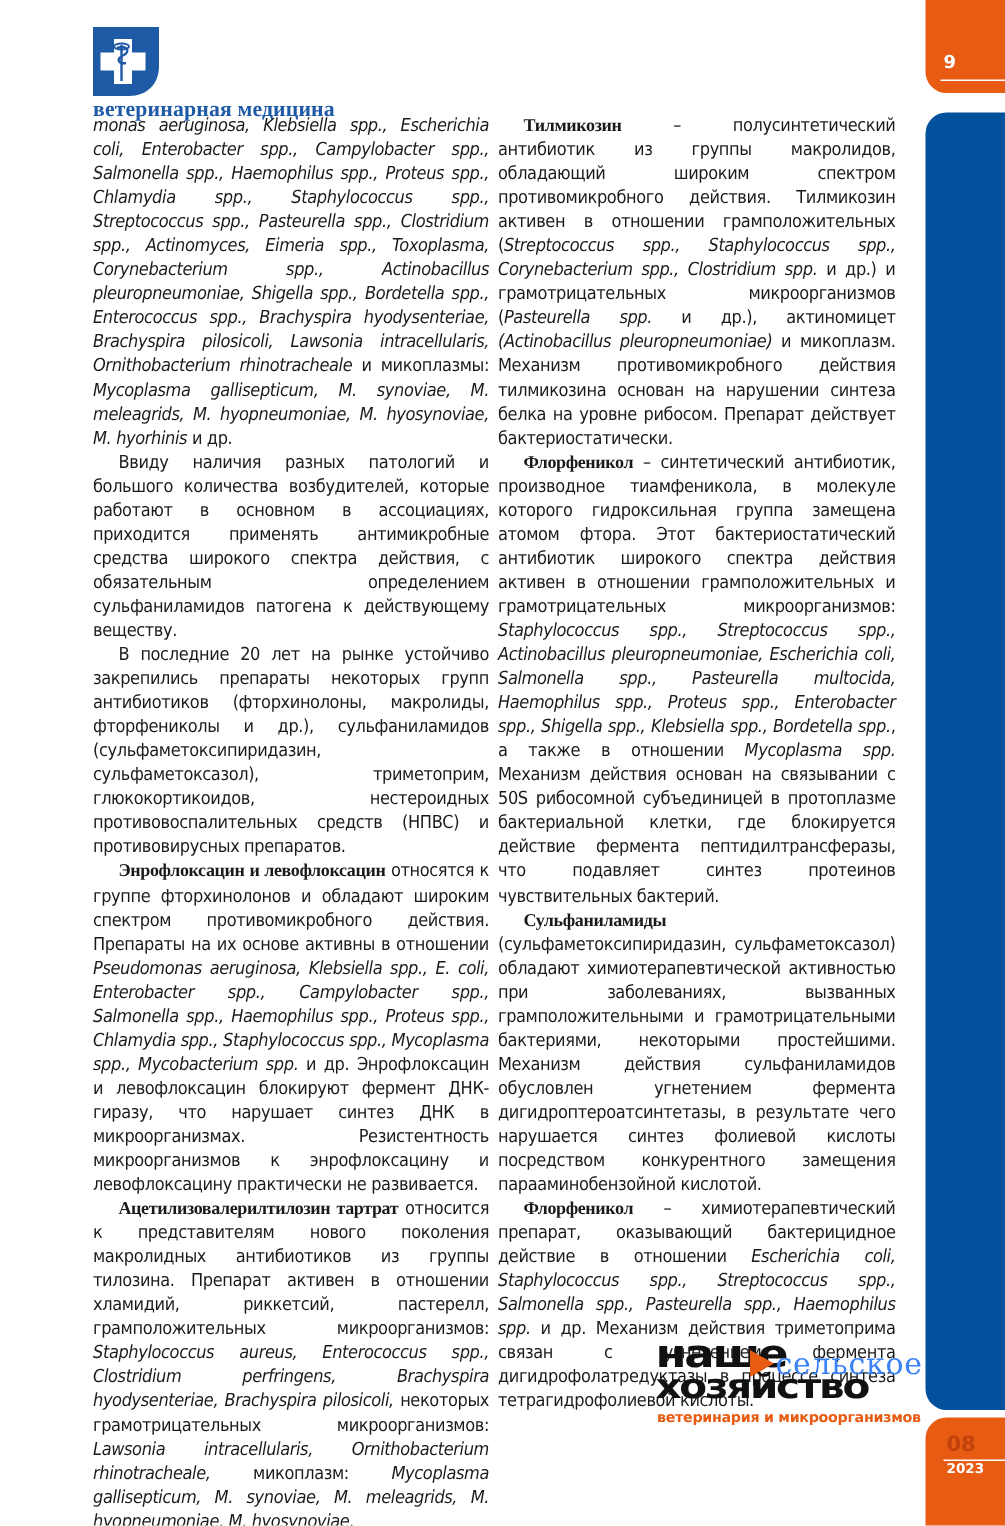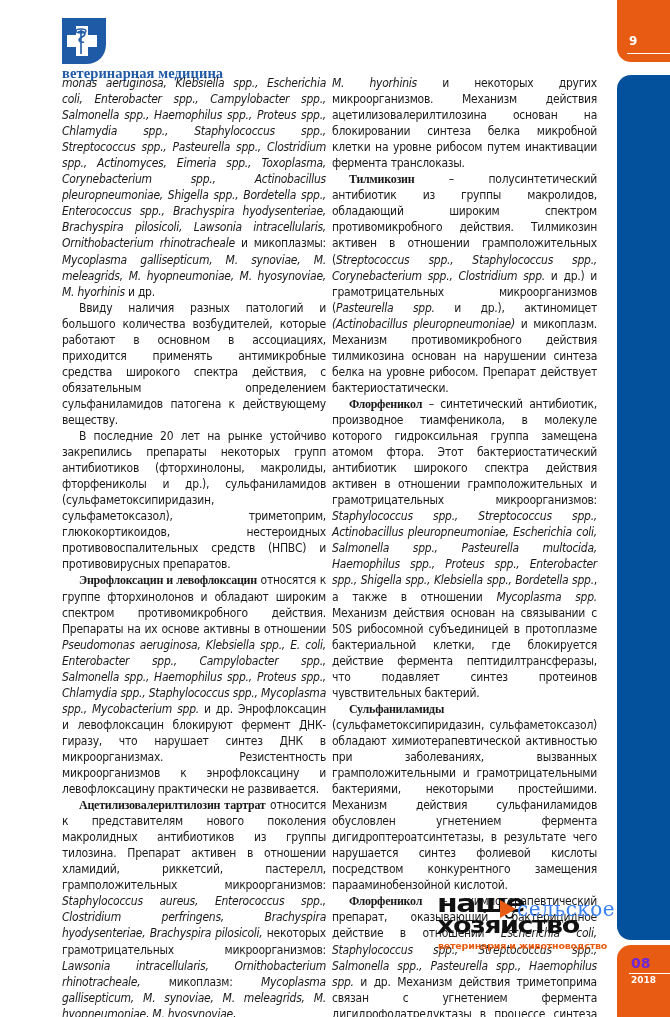--- a/index.html
+++ b/index.html
@@ -10,21 +10,21 @@
          color:#1f5aa6; letter-spacing:0.1px; font-family:Liberation Serif, serif; }
   .tab-top { position:absolute; left:617px; top:0; width:60px; height:62px; background:#e85b12;
          border-bottom-left-radius:14px; }
   .page-num { position:absolute; left:629px; top:34px; font-size:12px; font-weight:bold; color:#fff;
          font-family:"DejaVu Sans", sans-serif; }
   .page-num-line { position:absolute; left:627px; top:53px; width:43px; height:1px; background:#fff; }
   .tab-blue { position:absolute; left:617px; top:75px; width:60px; height:865px; background:#03509d;
          border-top-left-radius:14px; border-bottom-left-radius:14px; }
   .tab-bottom { position:absolute; left:617px; top:945px; width:60px; height:80px; background:#e85b12;
          border-top-left-radius:14px; }
-  .issue-no { position:absolute; left:631px; top:955px; font-size:14px; font-weight:bold; color:#6d28d9;
+  .issue-no { position:absolute; left:631px; top:955px; font-size:14px; font-weight:bold; color:#c2410c;
          font-family:"DejaVu Sans", sans-serif; }
   .issue-line { position:absolute; left:629px; top:973px; width:41px; height:1px; background:#fff; }
   .issue-year { position:absolute; left:631px; top:975px; font-size:9px; font-weight:bold; color:#fff;
          font-family:"DejaVu Sans", sans-serif; }
   .col { position:absolute; top:75px; width:264px; font-size:12px; line-height:16.05px;
          text-align:justify; font-family:"DejaVu Sans Condensed","Liberation Sans Narrow","Liberation Sans", sans-serif; letter-spacing:-0.25px; }
   .col-left { left:62px; }
   .col-right { left:332px; width:265px; }
   .col p { margin:0; text-indent:17px; hyphens:auto; }
   .col p.noindent { text-indent:0; }
@@ -55,36 +55,35 @@
 </div>
 <div class="section-title">ветеринарная медицина</div>
 
 <div class="tab-top"></div>
 <div class="page-num">9</div>
 <div class="page-num-line"></div>
 <div class="tab-blue"></div>
 <div class="tab-bottom"></div>
 <div class="issue-no">08</div>
 <div class="issue-line"></div>
-<div class="issue-year">2018</div>
+<div class="issue-year">2023</div>
 
 <div class="col col-left" id="col-left">
     <p class="noindent"><i>monas aeruginosa, Klebsiella spp., Escherichia coli, Enterobacter spp., Campylobacter spp., Salmonella spp., Haemophilus spp., Proteus spp., Chlamydia spp., Staphylococcus spp., Streptococcus spp., Pasteurella spp., Clostridium spp., Actinomyces, Eimeria spp., Toxoplasma, Corynebacterium spp., Actinobacillus pleuropneumoniae, Shigella spp., Bordetella spp., Enterococcus spp., Brachyspira hyodysenteriae, Brachyspira pilosicoli, Lawsonia intracellularis, Ornithobacterium rhinotracheale</i> и микоплазмы: <i>Mycoplasma gallisepticum, M. synoviae, M. meleagrids, M. hyopneumoniae, M. hyosynoviae, M. hyorhinis</i> и др.</p>
     <p>Ввиду наличия разных патологий и большого количества возбудителей, которые работают в основном в ассоциациях, приходится применять антимикробные средства широкого спектра действия, с обязательным определением сульфаниламидов патогена к действующему веществу.</p>
     <p>В последние 20 лет на рынке устойчиво закрепились препараты некоторых групп антибиотиков (фторхинолоны, макролиды, фторфениколы и др.), сульфаниламидов (сульфаметоксипиридазин, сульфаметоксазол), триметоприм, глюкокортикоидов, нестероидных противовоспалительных средств (НПВС) и противовирусных препаратов.</p>
     <p><b>Энрофлоксацин и левофлоксацин</b> относятся к группе фторхинолонов и обладают широким спектром противомикробного действия. Препараты на их основе активны в отношении <i>Pseudomonas aeruginosa, Klebsiella spp., E. coli, Enterobacter spp., Campylobacter spp., Salmonella spp., Haemophilus spp., Proteus spp., Chlamydia spp., Staphylococcus spp., Mycoplasma spp., Mycobacterium spp.</i> и др. Энрофлоксацин и левофлоксацин блокируют фермент ДНК-гиразу, что нарушает синтез ДНК в микроорганизмах. Резистентность микроорганизмов к энрофлоксацину и левофлоксацину практически не развивается.</p>
     <p><b>Ацетилизовалерилтилозин тартрат</b> относится к представителям нового поколения макролидных антибиотиков из группы тилозина. Препарат активен в отношении хламидий, риккетсий, пастерелл, грамположительных микроорганизмов: <i>Staphylococcus aureus, Enterococcus spp., Clostridium perfringens, Brachyspira hyodysenteriae, Brachyspira pilosicoli,</i> некоторых грамотрицательных микроорганизмов: <i>Lawsonia intracellularis, Ornithobacterium rhinotracheale,</i> микоплазм: <i>Mycoplasma gallisepticum, M. synoviae, M. meleagrids, M. hyopneumoniae, M. hyosynoviae,</i></p>
   </div>
 <div class="col col-right" id="col-right">
-    <p class="noindent"><i>M. hyorhinis</i> и некоторых других микроорганизмов. Механизм действия ацетилизовалерилтилозина основан на блокировании синтеза белка микробной клетки на уровне рибосом путем инактивации фермента транслоказы.</p>
     <p><b>Тилмикозин</b> – полусинтетический антибиотик из группы макролидов, обладающий широким спектром противомикробного действия. Тилмикозин активен в отношении грамположительных (<i>Streptococcus spp., Staphylococcus spp., Corynebacterium spp., Clostridium spp.</i> и др.) и грамотрицательных микроорганизмов (<i>Pasteurella spp.</i> и др.), актиномицет <i>(Actinobacillus pleuropneumoniae)</i> и микоплазм. Механизм противомикробного действия тилмикозина основан на нарушении синтеза белка на уровне рибосом. Препарат действует бактериостатически.</p>
     <p><b>Флорфеникол</b> – синтетический антибиотик, производное тиамфеникола, в молекуле которого гидроксильная группа замещена атомом фтора. Этот бактериостатический антибиотик широкого спектра действия активен в отношении грамположительных и грамотрицательных микроорганизмов: <i>Staphylococcus spp., Streptococcus spp., Actinobacillus pleuropneumoniae, Escherichia coli, Salmonella spp., Pasteurella multocida, Haemophilus spp., Proteus spp., Enterobacter spp., Shigella spp., Klebsiella spp., Bordetella spp.</i>, а также в отношении <i>Mycoplasma spp.</i> Механизм действия основан на связывании с 50S рибосомной субъединицей в протоплазме бактериальной клетки, где блокируется действие фермента пептидилтрансферазы, что подавляет синтез протеинов чувствительных бактерий.</p>
     <p><b>Сульфаниламиды</b> (сульфаметоксипиридазин, сульфаметоксазол) обладают химиотерапевтической активностью при заболеваниях, вызванных грамположительными и грамотрицательными бактериями, некоторыми простейшими. Механизм действия сульфаниламидов обусловлен угнетением фермента дигидроптероатсинтетазы, в результате чего нарушается синтез фолиевой кислоты посредством конкурентного замещения парааминобензойной кислотой.</p>
     <p><b>Флорфеникол</b> – химиотерапевтический препарат, оказывающий бактерицидное действие в отношении <i>Escherichia coli, Staphylococcus spp., Streptococcus spp., Salmonella spp., Pasteurella spp., Haemophilus spp.</i> и др. Механизм действия триметоприма связан с угнетением фермента дигидрофолатредуктазы в процессе синтеза тетрагидрофолиевой кислоты.</p>
   </div>
 
 <div class="brand">
   <div class="brand-line1">наше</div>
   <div class="brand-tri"></div>
   <div class="brand-script">сельское</div>
   <div class="brand-line2">хозяйство</div>
-  <div class="brand-sub">ветеринария  и животноводство</div>
+  <div class="brand-sub">ветеринария  и микроорганизмов</div>
 </div>
 
 </body></html>

